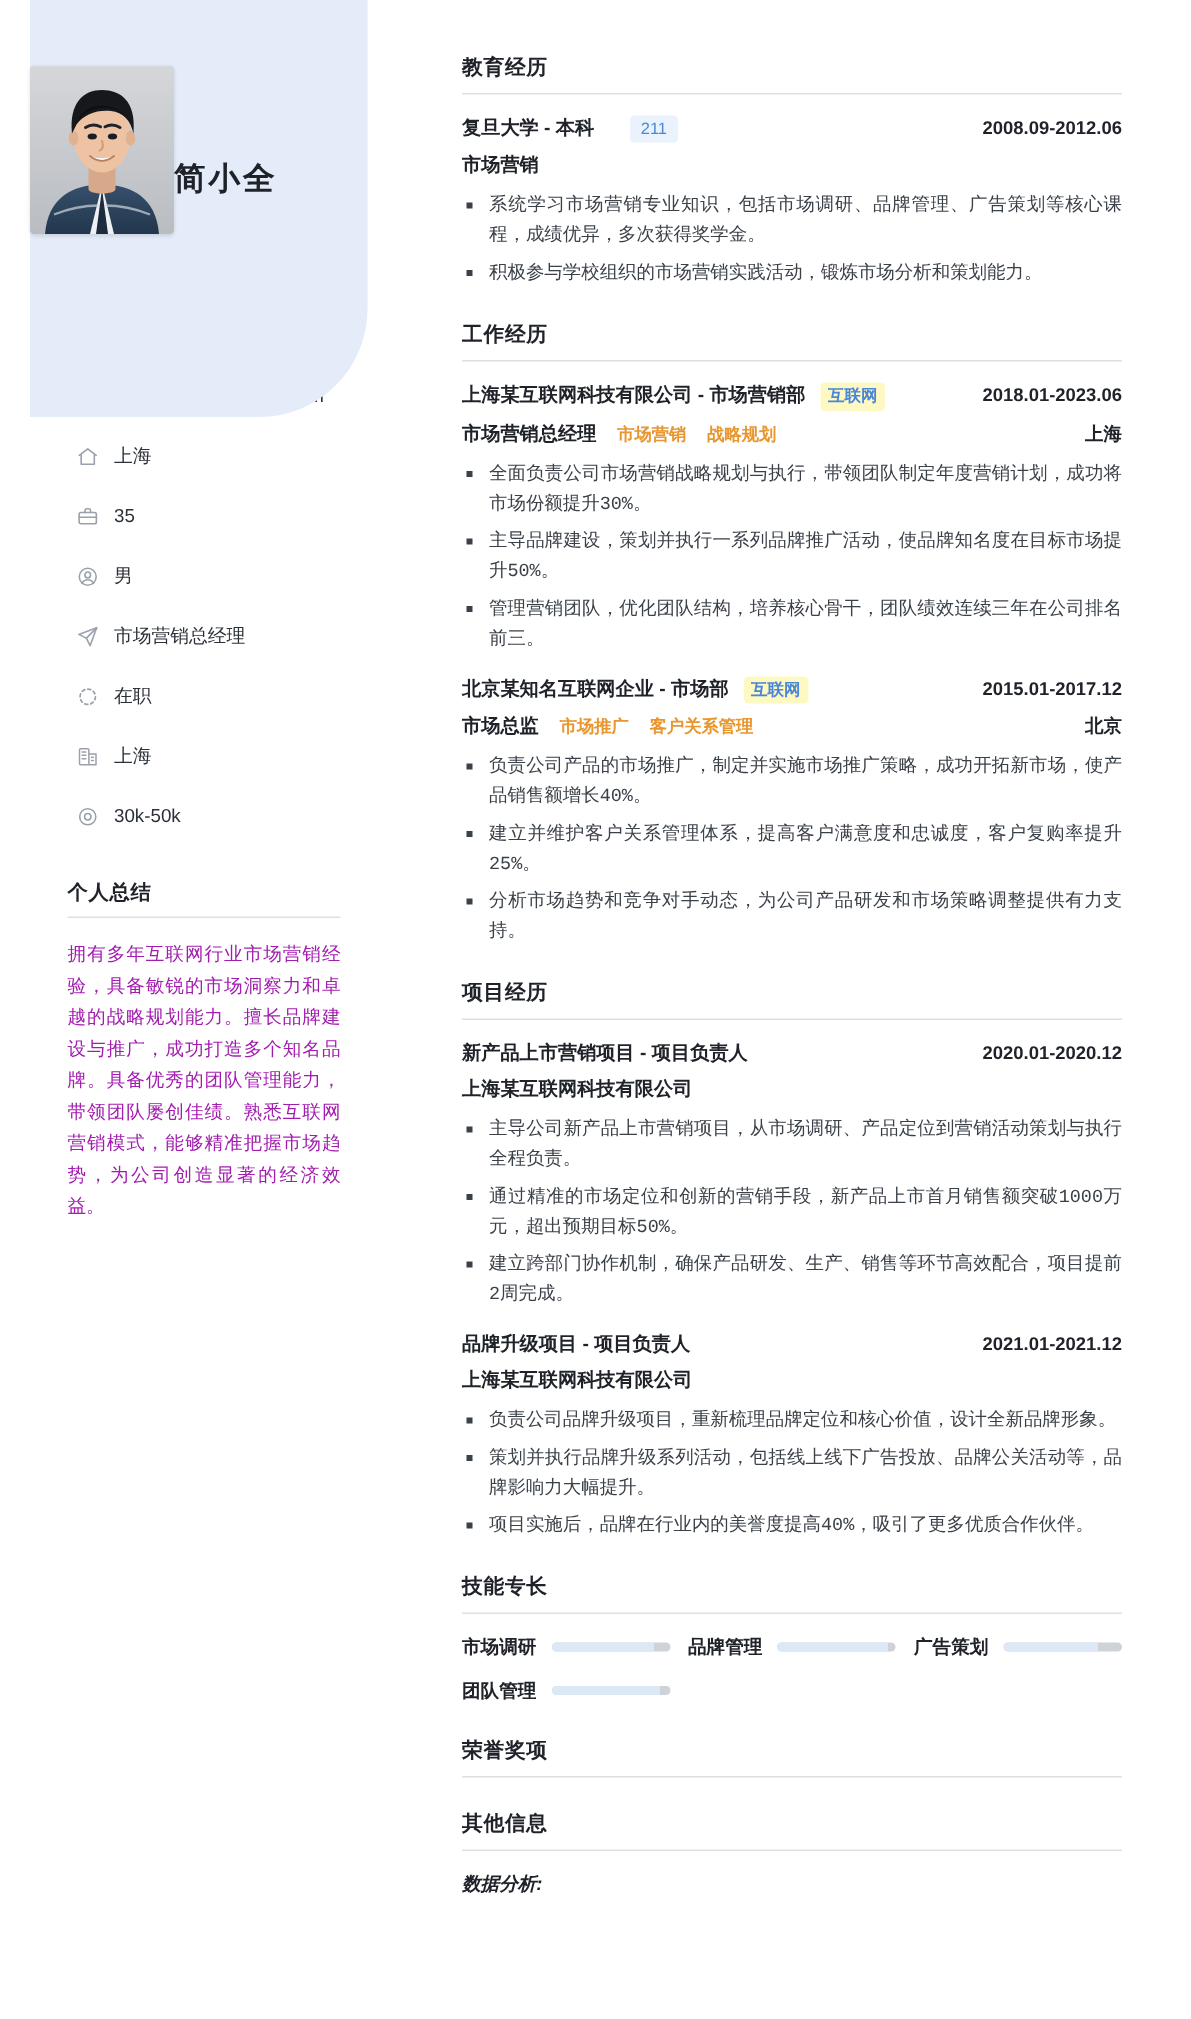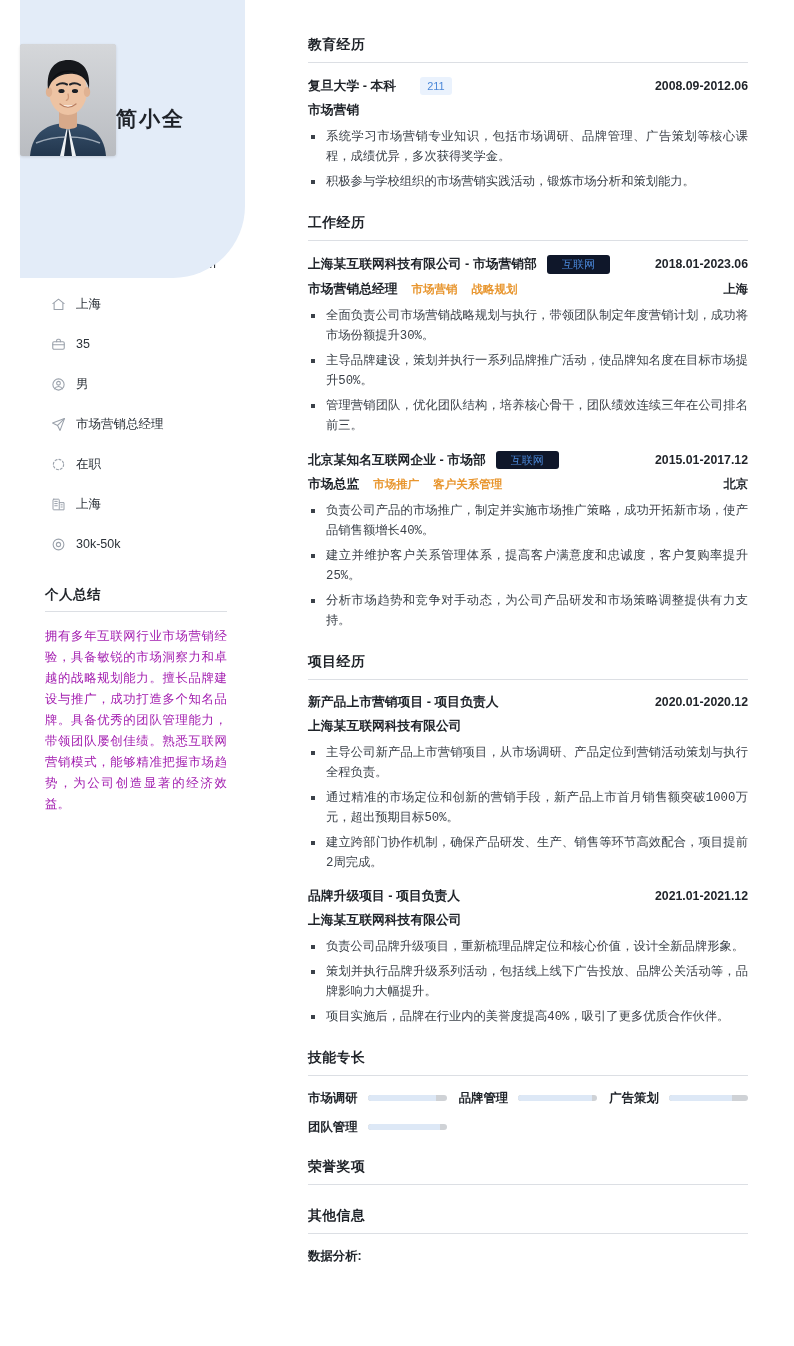--- a/index.html
+++ b/index.html
@@ -119,26 +119,26 @@
     font-size: 11px;
     color: #4a87d8;
     background: #eaf2fd;
     border-radius: 3px;
     font-weight: 400;
     line-height: 1.3;
   }
   .badge-net {
     display: inline-block;
     margin-left: 10px;
-    padding: 2px 15px;
+    padding: 2px 5px;
     font-size: 11px;
     color: #4a87d8;
-    background: #0f172a;
+    background: #fef9c3;
     border-radius: 3px;
-    font-weight: 400;
+    font-weight: 700;
     line-height: 1.3;
   }
   .tag-orange {
     display: inline-block;
     margin-left: 14px;
     font-size: 11.5px;
     color: #e8962f;
     font-weight: 700;
     white-space: nowrap;
   }
@@ -203,21 +203,21 @@
   }
   .honor-pill .tri {
     width: 0; height: 0;
     border-left: 7px solid #1f2329;
     border-top: 5px solid transparent;
     border-bottom: 5px solid transparent;
     margin-right: 10px;
   }
 
   
-  .other-row { display: flex; align-items: flex-start; }
+  .other-row { display: flex; align-items: flex-start; font-style: italic; }
   .other-key {
     font-size: 12.4px; font-weight: 700; color: #1f2329;
     white-space: nowrap; flex: 0 0 auto;
   }
   .other-val {
     font-size: 12.3px; line-height: 20px; color: #3b4149;
     margin-left: 6px; text-align: justify;
   }
 </style>
 </head>

